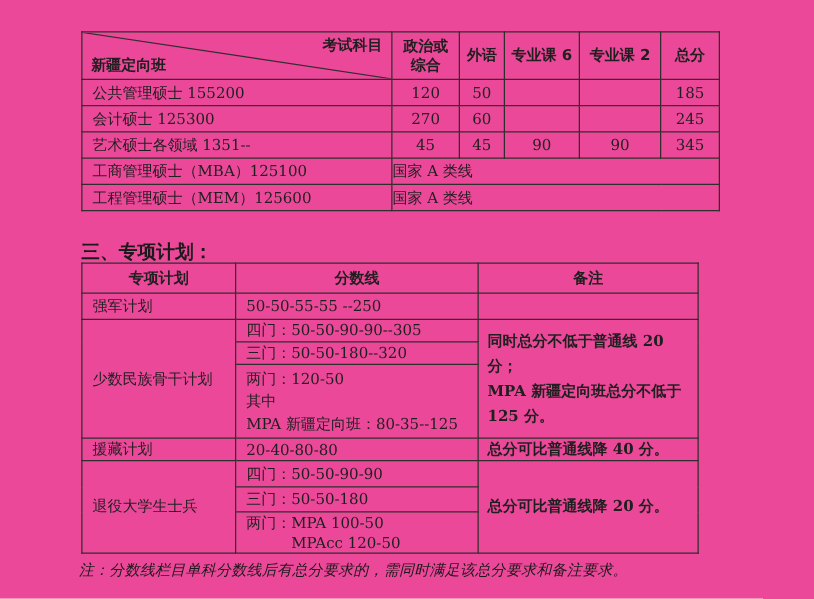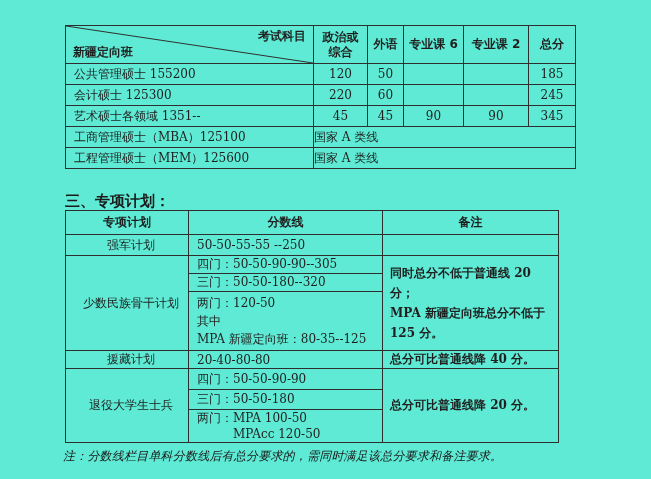--- a/index.html
+++ b/index.html
@@ -4,21 +4,21 @@
 <style>
   html, body {
     margin: 0;
     padding: 0;
     background: #ffffff;
   }
   .page {
     position: relative;
     width: 651px;
     height: 479px;
-    background: #5eead4;
+    background: #ec4899;
     font-family: "DejaVu Serif", "Liberation Serif", serif;
     color: #1f1f1f;
     overflow: hidden;
   }
   table {
     border-collapse: collapse;
     table-layout: fixed;
   }
   td, th {
     border: 1px solid #2e2e2e;
@@ -60,21 +60,21 @@
   
   .section-heading {
     position: absolute; left: 65px; top: 192px;
     font-family: Liberation Sans, sans-serif;
     font-weight: bold; font-size: 15px; color: #1a1a1a;
   }
 
   
   .t2 { position: absolute; left: 65px; top: 210px; width: 493px; }
   .t2 .head-row { height: 24px; }
-  .t2 .plan-cell { text-align: center; padding-left: 8px; margin-top: 12px; }
+  .t2 .plan-cell { text-align: left; padding-left: 8px; margin-top: 12px; }
   .t2 .score-cell { text-align: left; padding-left: 8px; padding-right: 4px; }
   .t2 .remark-cell { text-align: left; padding-left: 7px; padding-right: 4px; font-weight: bold; }
   .r-h21 { height: 21px; }
   .r-h18 { height: 18px; }
   .r-h59 { height: 59px; }
   .r-h20 { height: 20px; }
   .r-h33 { height: 33px; }
   .lh18 { line-height: 18px; }
   .lh16 { line-height: 16px; }
   .lh20 { line-height: 20px; }
@@ -119,21 +119,21 @@
     <tr class="data-row">
       <td class="label-cell">公共管理硕士 155200</td>
       <td class="num-cell">120</td>
       <td class="num-cell">50</td>
       <td class="num-cell"></td>
       <td class="num-cell"></td>
       <td class="num-cell">185</td>
     </tr>
     <tr class="data-row">
       <td class="label-cell">会计硕士 125300</td>
-      <td class="num-cell">220</td>
+      <td class="num-cell">270</td>
       <td class="num-cell">60</td>
       <td class="num-cell"></td>
       <td class="num-cell"></td>
       <td class="num-cell">245</td>
     </tr>
     <tr class="data-row">
       <td class="label-cell">艺术硕士各领域 1351--</td>
       <td class="num-cell">45</td>
       <td class="num-cell">45</td>
       <td class="num-cell">90</td>

